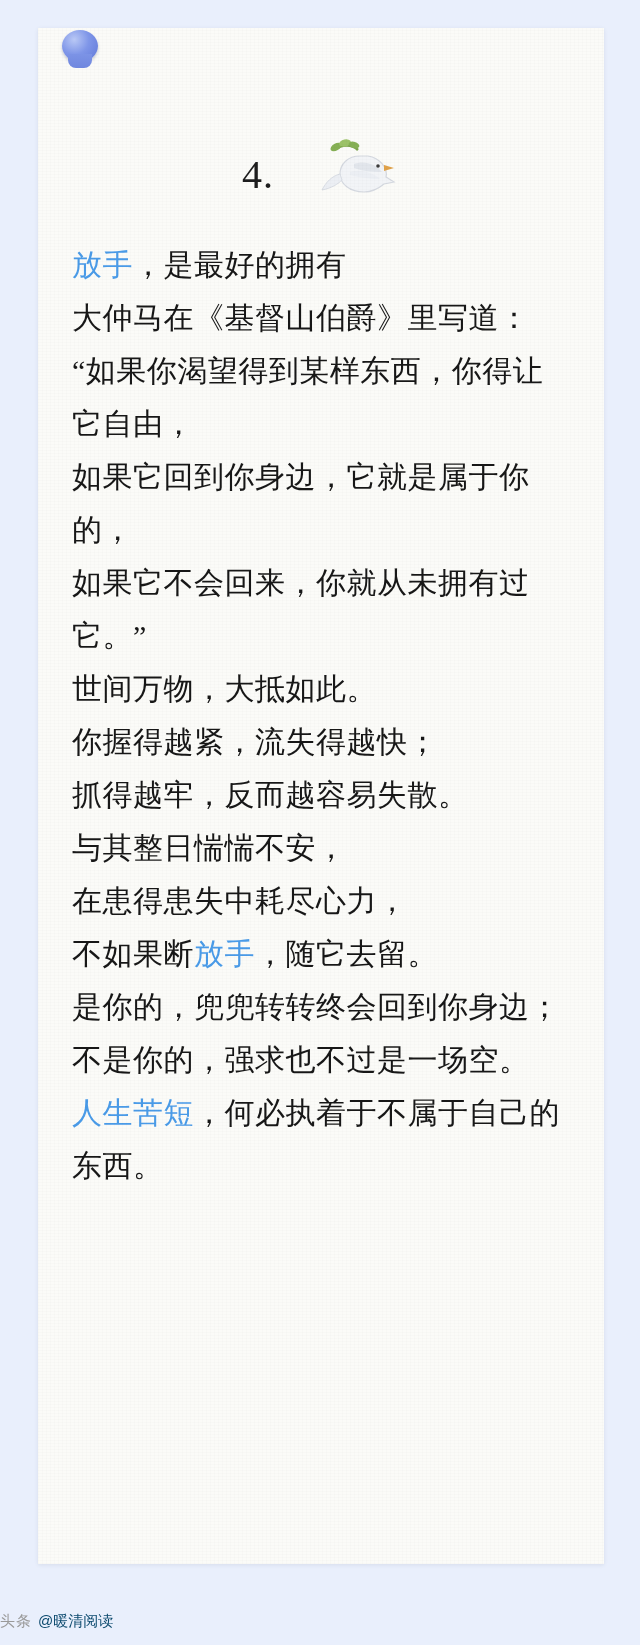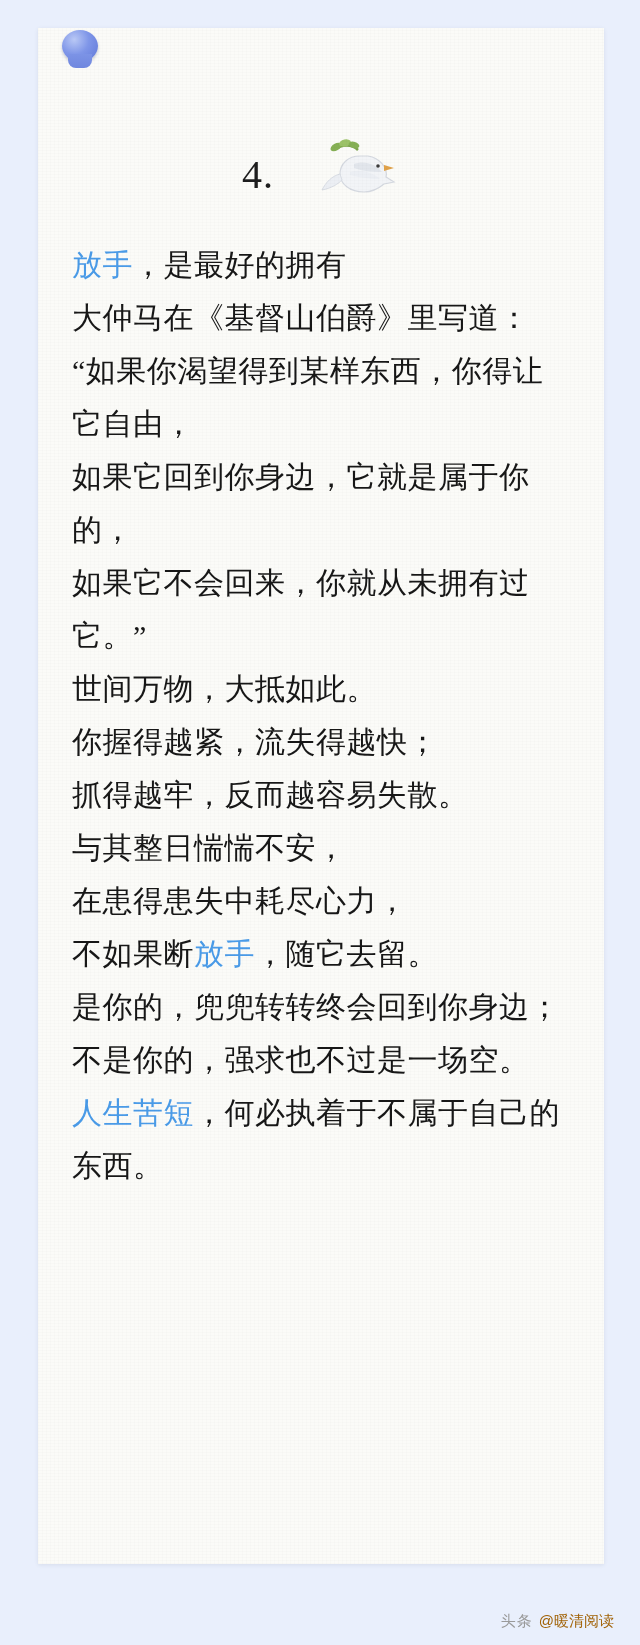--- a/index.html
+++ b/index.html
@@ -116,32 +116,31 @@
     left: 0;
     bottom: 14px;
     width: 640px;
     text-align: right;
     padding-right: 26px;
     box-sizing: border-box;
     font-family: "Liberation Sans", sans-serif;
     font-size: 15px;
     color: #8e8e8e;
     display: flex;
-    justify-content: flex-end;
     align-items: center;
     gap: 6px;
   }
   .footer .tt-logo {
     font-size: 15px;
     color: #9a9a9a;
     letter-spacing: 1px;
   }
   .footer .tt-name {
     font-size: 15px;
-    color: #a16207;
+    color: #0c4a6e;
   }
 </style>
 </head>
 <body>
 
 <div class="page-bg"></div>
 
 <div class="card">
 
   <div class="title-row">

